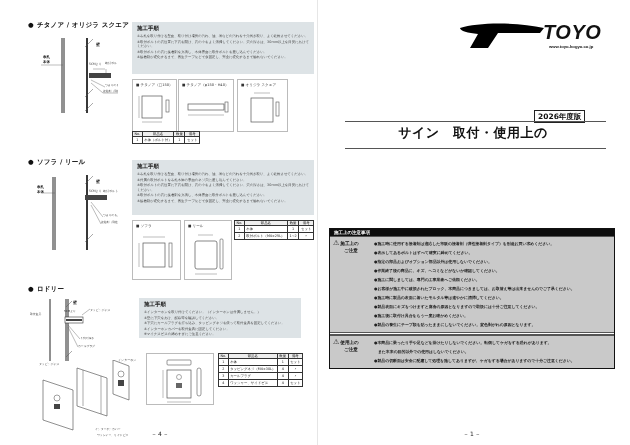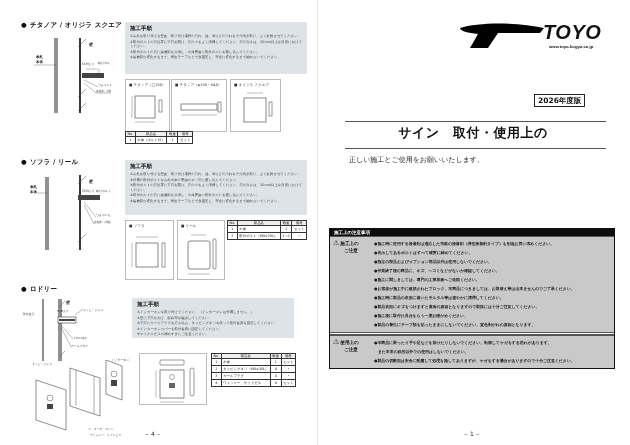--- a/index.html
+++ b/index.html
@@ -1,41 +1,41 @@
 <!DOCTYPE html>
 <html><head>
 <meta charset="utf-8">
 <style>
   *{box-sizing:border-box;margin:0;padding:0}
   html,body{width:630px;height:445px;background:#fff;overflow:hidden}
   body{font-family:"DejaVu Sans","Liberation Sans",sans-serif;color:#111;position:relative}
   .spread{position:absolute;left:0;top:0;width:630px;height:445px;background:#fff}
   .page{position:absolute;top:0;height:445px}
-  .page-left{left:1px;width:318px}
+  .page-left{left:8px;width:318px}
   .fold{position:absolute;left:317px;top:0;width:1px;height:445px;background:#e6e6e6}
 
   .sec-title{position:absolute;font-size:6.5px;font-weight:bold;letter-spacing:0.2px;white-space:nowrap}
   .sec-title::before{content:"●";margin-right:3px}
   .diagram{position:absolute}
   .steps-box{position:absolute;background:#dde3e6;padding:3px 5px;font-size:3.4px;line-height:4.6px;color:#444}
   .steps-box .h{font-size:5.5px;font-weight:bold;color:#222;margin-bottom:2px;line-height:7px}
   .steps-box p{margin-bottom:1px}
   .fig{position:absolute;border:1px solid #bbb;background:#fff}
   .fig .lbl{position:absolute;left:3px;top:3px;font-size:3.6px;color:#333;white-space:nowrap}
   .fig svg{position:absolute;left:0;top:0}
   table.parts{position:absolute;border-collapse:collapse;font-size:3.4px;color:#222;background:#fff}
   table.parts td,table.parts th{border:0.7px solid #333;padding:0 1.5px;height:7px;text-align:center;font-weight:normal;white-space:nowrap}
   table.parts th{background:#eee;height:5px}
   table.parts td.nm{text-align:left}
   .pgnum{position:absolute;font-size:6px;color:#222;letter-spacing:1px}
 
   .logo{position:absolute;left:458px;top:20px;width:160px;height:40px}
   .logo-text{position:absolute;left:543px;top:21px;font-size:20px;font-weight:bold;font-style:italic;letter-spacing:0.5px;font-family:Liberation Sans, sans-serif}
   .logo-url{position:absolute;left:549px;top:44px;font-size:4.2px;font-weight:bold;font-family:"Liberation Sans",sans-serif}
-  .edition{position:absolute;left:534px;top:94px;border:1.3px solid #222;padding:1px 3px;font-size:7.5px;font-weight:bold;white-space:nowrap;line-height:9px}
+  .edition{position:absolute;left:534px;top:110px;border:1.3px solid #222;padding:1px 3px;font-size:7.5px;font-weight:bold;white-space:nowrap;line-height:9px}
   .rule{position:absolute;height:1px;background:#555}
   .main-title{position:absolute;left:343px;top:124px;width:260px;text-align:center;font-size:13px;font-weight:bold;letter-spacing:0.5px;white-space:nowrap}
   .intro{position:absolute;left:349px;top:154px;font-size:7px;line-height:13px;color:#222;white-space:nowrap}
 
   .caution{position:absolute;left:329px;top:228px;width:286px;border:1px solid #111}
   .caution .bar{background:#0d0d0d;color:#fff;font-size:4.5px;font-weight:bold;height:7px;line-height:7px;padding-left:4px}
   .caution .body{background:#c9c9c9;display:flex;border-top:1px solid #555}
   .caution .lab{width:40px;padding:3px 0 0 3px;font-size:4.6px;font-weight:bold;line-height:7px;position:relative}
   .caution .lab .tri{font-size:7px;font-weight:bold;margin-right:1px}
   .caution .items{flex:1;font-size:3.9px;font-weight:bold;color:#222;line-height:9px;padding:2px 0 3px 4px}
@@ -303,21 +303,20 @@
     <div class="logo-text">TOYO</div>
     <div class="logo-url">www.toyo-kogyo.co.jp</div>
 
     <div class="edition">2026年度版</div>
 
     <div class="rule" style="left:345px;top:121px;width:261px"></div>
     <div class="main-title">サイン　取付・使用上の</div>
     <div class="rule" style="left:345px;top:148px;width:261px"></div>
 
     <div class="intro">
-      <div>正しい施工とご使用をお願いいたします。</div>
     </div>
 
     <div class="caution">
       <div class="bar">施工上の注意事項</div>
       <div class="body">
         <div class="lab">
           <div><span class="tri">⚠</span><span>施工上の</span></div>
           <div style="padding-left:11px">ご注意</div>
         </div>
         <div class="items">

